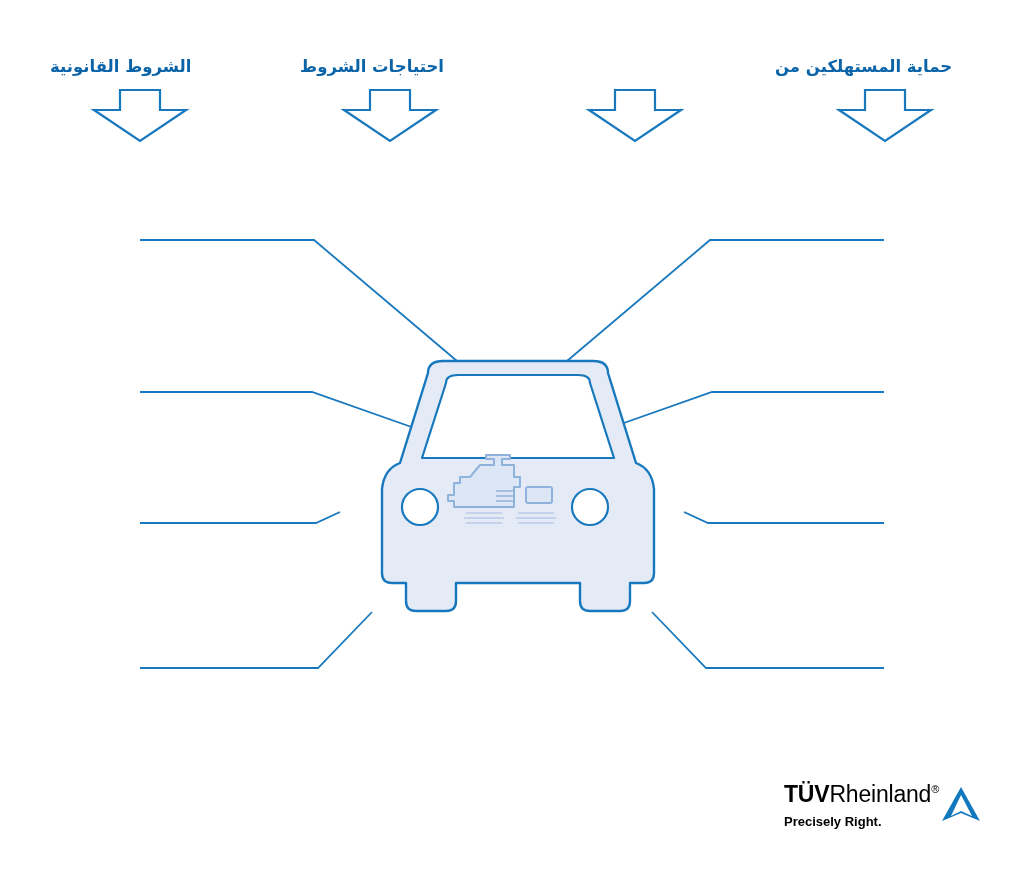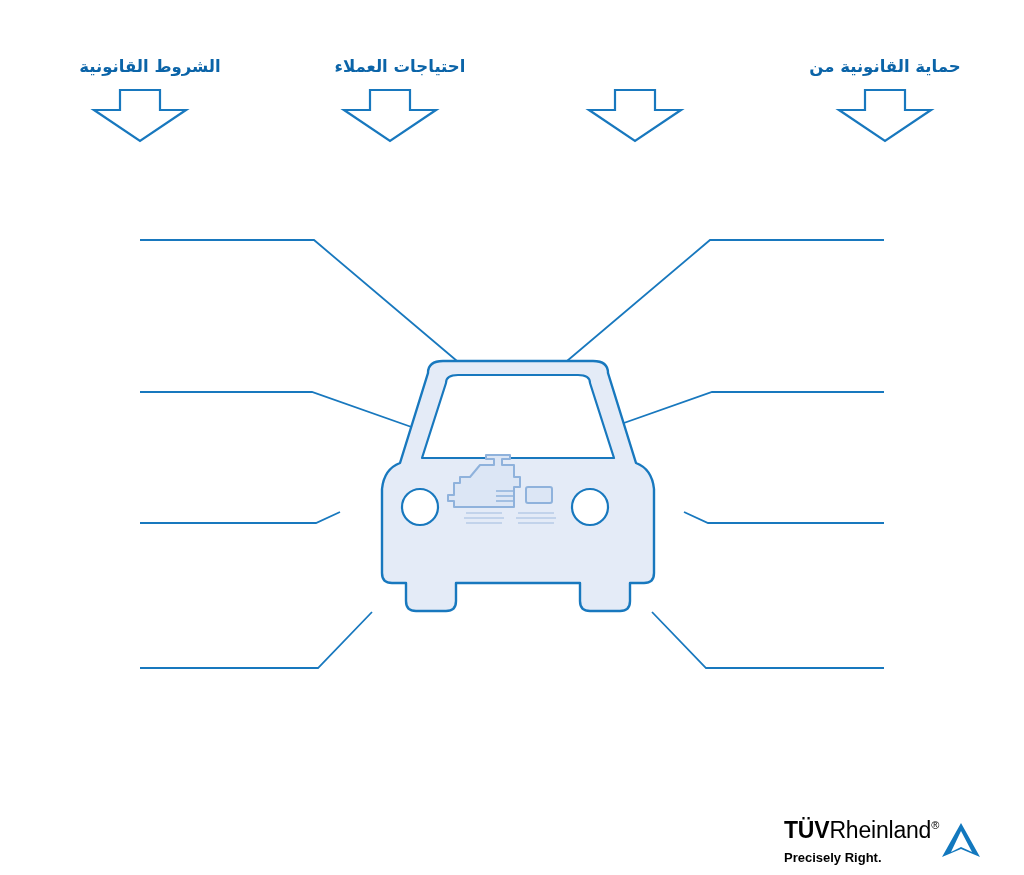--- a/index.html
+++ b/index.html
@@ -8,35 +8,35 @@
     background:#ffffff;
     font-family:"DejaVu Sans","Liberation Sans",sans-serif;
     position:relative;overflow:hidden;
   }
   .stage{position:absolute;inset:0;}
   .abs{position:absolute;}
 
   
   .top-header{
     position:absolute;
-    text-align:center;
+    text-align:left;
     color:#0B64A8;
     font-weight:bold;
     font-size:16.5px;
     line-height:1.25;
     direction:rtl;
     white-space:nowrap;
   }
   .arrow-wrap{position:absolute;}
 
   
   .item{position:absolute;}
 
   
-  .logo{position:absolute;left:770px;top:783px;display:flex;align-items:flex-end;margin-top:36px;}
+  .logo{position:absolute;left:770px;top:783px;display:flex;align-items:flex-end;}
   .logo-text{margin-left:14px;line-height:1;}
   .logo-name{
     font-family:"Liberation Sans",sans-serif;
     font-size:23px;color:#000;letter-spacing:-0.2px;direction:ltr;
     white-space:nowrap;
   }
   .logo-name b{font-weight:bold;}
   .logo-name .reg{font-size:11px;vertical-align:super;}
   .logo-tag{
     font-family:"Liberation Sans",sans-serif;
@@ -51,36 +51,36 @@
   <div class="top-header" style="left:50px;top:57px;width:200px;">
     <span>الشروط القانونية</span>
   </div>
   <div class="arrow-wrap" style="left:90px;top:88px;">
     <svg width="100" height="56" viewBox="0 0 100 56">
       <path d="M30 2 H70 V22 H96 L50 53 L4 22 H30 Z" fill="none" stroke="#1878BE" stroke-width="2.2" stroke-linejoin="miter"></path>
     </svg>
   </div>
 
   <div class="top-header" style="left:300px;top:57px;width:200px;">
-    <span>احتياجات العملاء</span>
+    <span>احتياجات الشروط</span>
   </div>
   <div class="arrow-wrap" style="left:340px;top:88px;">
     <svg width="100" height="56" viewBox="0 0 100 56">
       <path d="M30 2 H70 V22 H96 L50 53 L4 22 H30 Z" fill="none" stroke="#1878BE" stroke-width="2.2" stroke-linejoin="miter"></path>
     </svg>
   </div>
 
   <div class="arrow-wrap" style="left:585px;top:88px;">
     <svg width="100" height="56" viewBox="0 0 100 56">
       <path d="M30 2 H70 V22 H96 L50 53 L4 22 H30 Z" fill="none" stroke="#1878BE" stroke-width="2.2" stroke-linejoin="miter"></path>
     </svg>
   </div>
 
   <div class="top-header" style="left:775px;top:57px;width:220px;">
-    <span>حماية القانونية من</span>
+    <span>حماية المستهلكين من</span>
   </div>
   <div class="arrow-wrap" style="left:835px;top:88px;">
     <svg width="100" height="56" viewBox="0 0 100 56">
       <path d="M30 2 H70 V22 H96 L50 53 L4 22 H30 Z" fill="none" stroke="#1878BE" stroke-width="2.2" stroke-linejoin="miter"></path>
     </svg>
   </div>
 
   <svg class="abs" style="left:0;top:0;" width="1024" height="875" viewBox="0 0 1024 875">
     <g fill="none" stroke="#1878BE" stroke-width="1.8">
 

